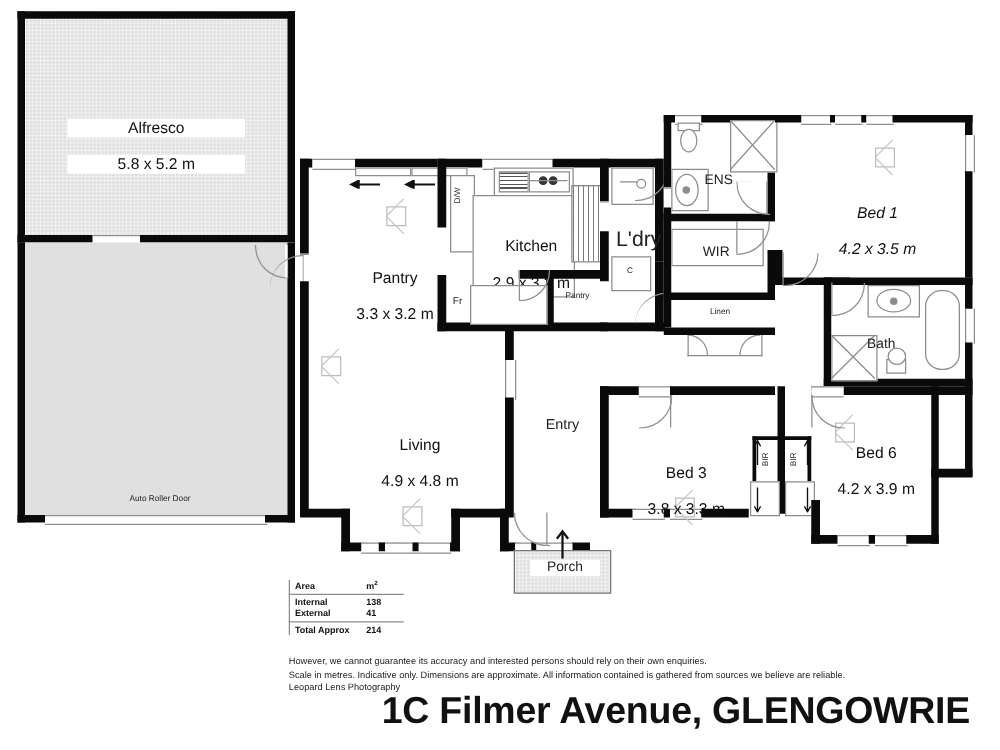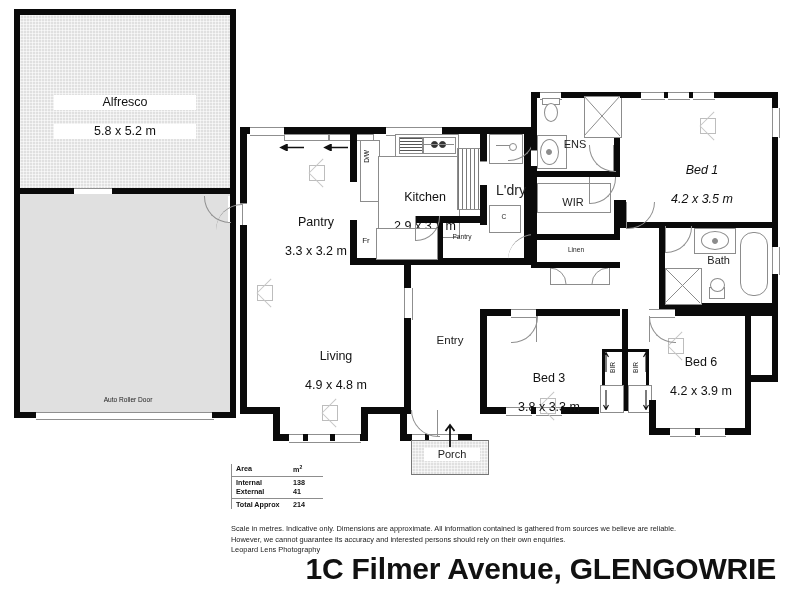--- a/index.html
+++ b/index.html
@@ -163,21 +163,21 @@
   <div class="win" style="left:480px;top:161px;width:7px;height:24px;"></div>
   <div class="wall" style="left:480px;top:185px;width:7px;height:40px;"></div>
   <div class="wall" style="left:524px;top:127px;width:7px;height:82px;"></div>
   <div class="wall" style="left:524px;top:209px;width:7px;height:56px;"></div>
   <div class="wall" style="left:480px;top:258px;width:52px;height:7px;"></div>
   <div class="fixture" style="left:489px;top:134px;width:32px;height:28px;"></div>
   <div class="fixture r" style="left:509px;top:143px;width:6px;height:6px;"></div>
   <div class="thin" style="left:496px;top:145px;width:14px;height:1px;background:#8c8c8c;"></div>
   <div class="fixture" style="left:489px;top:205px;width:30px;height:26px;"></div>
   <div class="label xs" style="left:495px;top:213px;width:18px;">C</div>
-  <div class="label sm" style="left:490px;top:182px;width:42px;font-size:14px;">L'dry</div>
+  <div class="label sm" style="left:490px;top:182px;width:42px;font-size:17px;">L'dry</div>
   <div class="swing" style="left:508px;top:134px;width:26px;height:26px;border-radius:0 0 26px 0;border-width:0 1px 1px 0;"></div>
   <div class="swing" style="left:508px;top:234px;width:26px;height:26px;border-radius:26px 0 0 0;border-width:1px 1px 0 0;"></div>
 
   <div class="wall" style="left:531px;top:92px;width:10px;height:6px;"></div>
   <div class="win" style="left:540px;top:92px;width:22px;height:6px;"></div>
   <div class="wall" style="left:561px;top:92px;width:59px;height:6px;"></div>
   <div class="wall" style="left:531px;top:92px;width:6px;height:58px;"></div>
   <div class="win" style="left:531px;top:150px;width:6px;height:18px;"></div>
   <div class="wall" style="left:531px;top:166px;width:6px;height:96px;"></div>
   <div class="wall" style="left:614px;top:92px;width:6px;height:85px;"></div>
@@ -239,21 +239,21 @@
   <div class="fixture" style="left:694px;top:228px;width:40px;height:24px;"></div>
   <div class="fixture r" style="left:701px;top:231px;width:26px;height:17px;"></div>
   <div class="fixture r" style="left:712px;top:238px;width:4px;height:4px;background:#8c8c8c;"></div>
   <div class="fixture" style="left:665px;top:268px;width:35px;height:35px;"></div>
   <svg style="position:absolute;left:665px;top:268px;" width="35" height="35">
     <path d="M0 0 L35 35 M35 0 L0 35" stroke="#8c8c8c" stroke-width="1" fill="none"></path>
   </svg>
   <div class="fixture" style="left:709px;top:287px;width:14px;height:10px;"></div>
   <div class="fixture r" style="left:710px;top:278px;width:13px;height:12px;"></div>
   <div class="fixture" style="left:740px;top:232px;width:26px;height:62px;border-radius:13px;"></div>
-  <div class="label sm" style="left:680px;top:254px;width:50px;font-size:11px;text-align:right;">Bath</div>
+  <div class="label sm" style="left:680px;top:269px;width:50px;font-size:11px;">Bath</div>
   <div class="swing" style="left:665px;top:226px;width:26px;height:26px;border-radius:0 0 26px 0;border-width:0 1px 1px 0;"></div>
   <div class="thin" style="left:665px;top:226px;width:1px;height:26px;background:#8f8f8f;"></div>
 
   <div class="wall" style="left:404px;top:264px;width:7px;height:24px;"></div>
   <div class="winv" style="left:404px;top:288px;width:7px;height:32px;"></div>
   <div class="wall" style="left:404px;top:318px;width:7px;height:96px;"></div>
   <div class="label sm" style="left:426px;top:334px;width:48px;font-size:11.5px;">Entry</div>
 
   <div class="xbox" style="left:257px;top:285px;width:14px;height:14px;"></div>
   <div class="xbox" style="left:322px;top:405px;width:14px;height:14px;"></div>
@@ -337,20 +337,20 @@
       <span>41</span>
     </div>
     <div class="hr"></div>
     <div class="row">
       <span>Total Approx</span>
       <span>214</span>
     </div>
   </div>
 
   <div id="disc">
+    <div>However, we cannot guarantee its accuracy and interested persons should rely on their own enquiries.</div>
     <div>Scale in metres. Indicative only. Dimensions are approximate. All information contained is gathered from sources we believe are reliable.</div>
-    <div>However, we cannot guarantee its accuracy and interested persons should rely on their own enquiries.</div>
     <div>Leopard Lens Photography</div>
   </div>
 
   <div id="title">1C Filmer Avenue, GLENGOWRIE</div>
 
 </div>
 
 </body></html>

